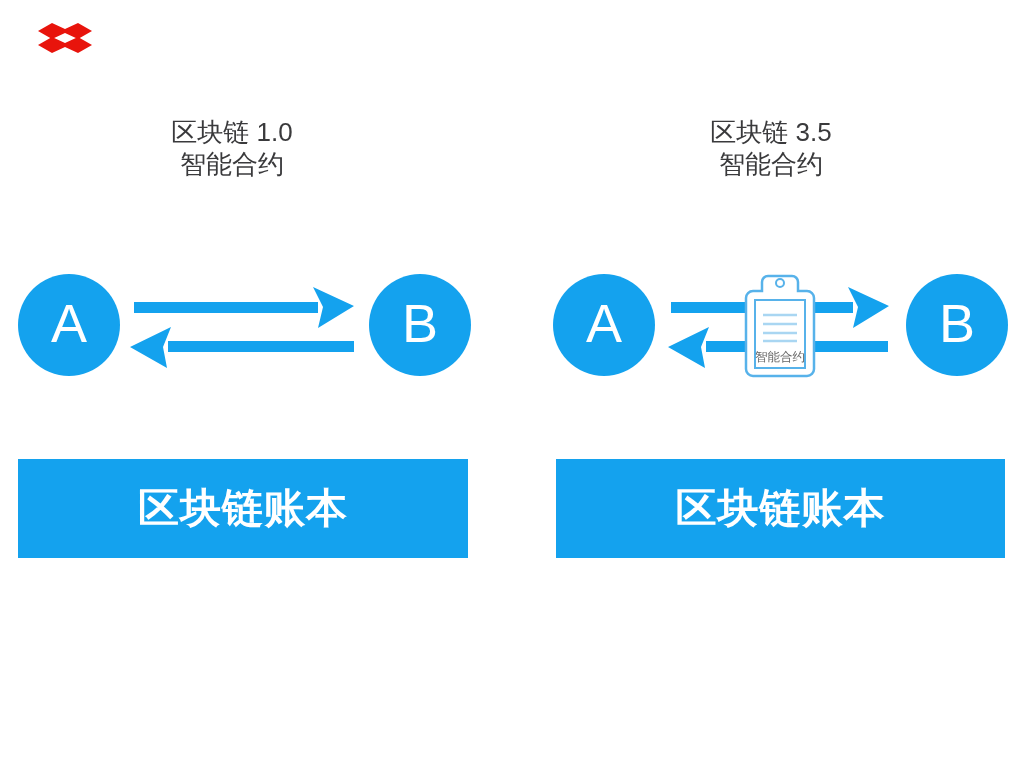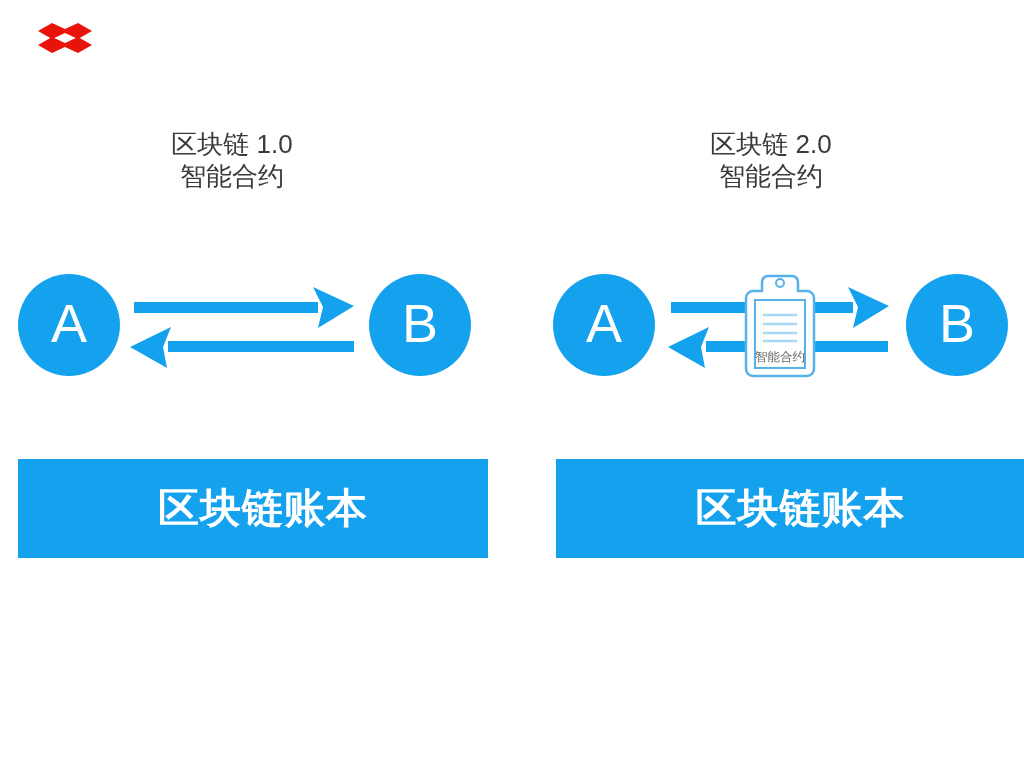--- a/index.html
+++ b/index.html
@@ -20,21 +20,20 @@
   }
   .col-title {
     position: absolute;
     top: 116px;
     width: 450px;
     text-align: center;
     font-size: 26px;
     line-height: 32px;
     color: #3a3a3c;
     font-weight: 400;
-    margin-top: 12px;
   }
   .col-title-left  { left: 7px; }
   .col-title-right { left: 546px; }
   .arrow-layer {
     position: absolute;
     left: 0;
     top: 0;
     width: 1024px;
     height: 768px;
   }
@@ -60,21 +59,20 @@
   .node-a-right { left: 553px; }
   .node-b-right { left: 906px; }
   .banner {
     position: absolute;
     top: 459px;
     height: 99px;
     background: #14a2ee;
     display: flex;
     align-items: center;
     justify-content: center;
-    padding-left: 20px;
   }
   .banner span {
     color: #ffffff;
     font-size: 41px;
     font-weight: 700;
     letter-spacing: 1px;
   }
   .banner-left  { left: 18px;  width: 450px; }
   .banner-right { left: 556px; width: 449px; }
   .contract-label-text {
@@ -90,21 +88,21 @@
   <svg class="logo-svg" viewBox="0 0 54 36" aria-hidden="true">
     <polygon points="0,11 14,3 27,9 40,3 54,11 40,19 27,13 14,19" fill="#e8140c"></polygon>
     <polygon points="0,25 14,17 27,23 40,17 54,25 40,33 27,27 14,33" fill="#e8140c"></polygon>
   </svg>
 
   <div class="col-title col-title-left">
     <div>区块链 1.0</div>
     <div>智能合约</div>
   </div>
   <div class="col-title col-title-right">
-    <div>区块链 2.0</div>
+    <div>区块链 3.5</div>
     <div>智能合约</div>
   </div>
 
   <svg class="arrow-layer" viewBox="0 0 1024 768" aria-hidden="true">
 
     <g fill="#14a2ee">
       <rect x="134" y="302" width="184" height="11"></rect>
       <polygon points="313,287 354,306 318,328 323,307"></polygon>
     </g>
     <g fill="#14a2ee">

